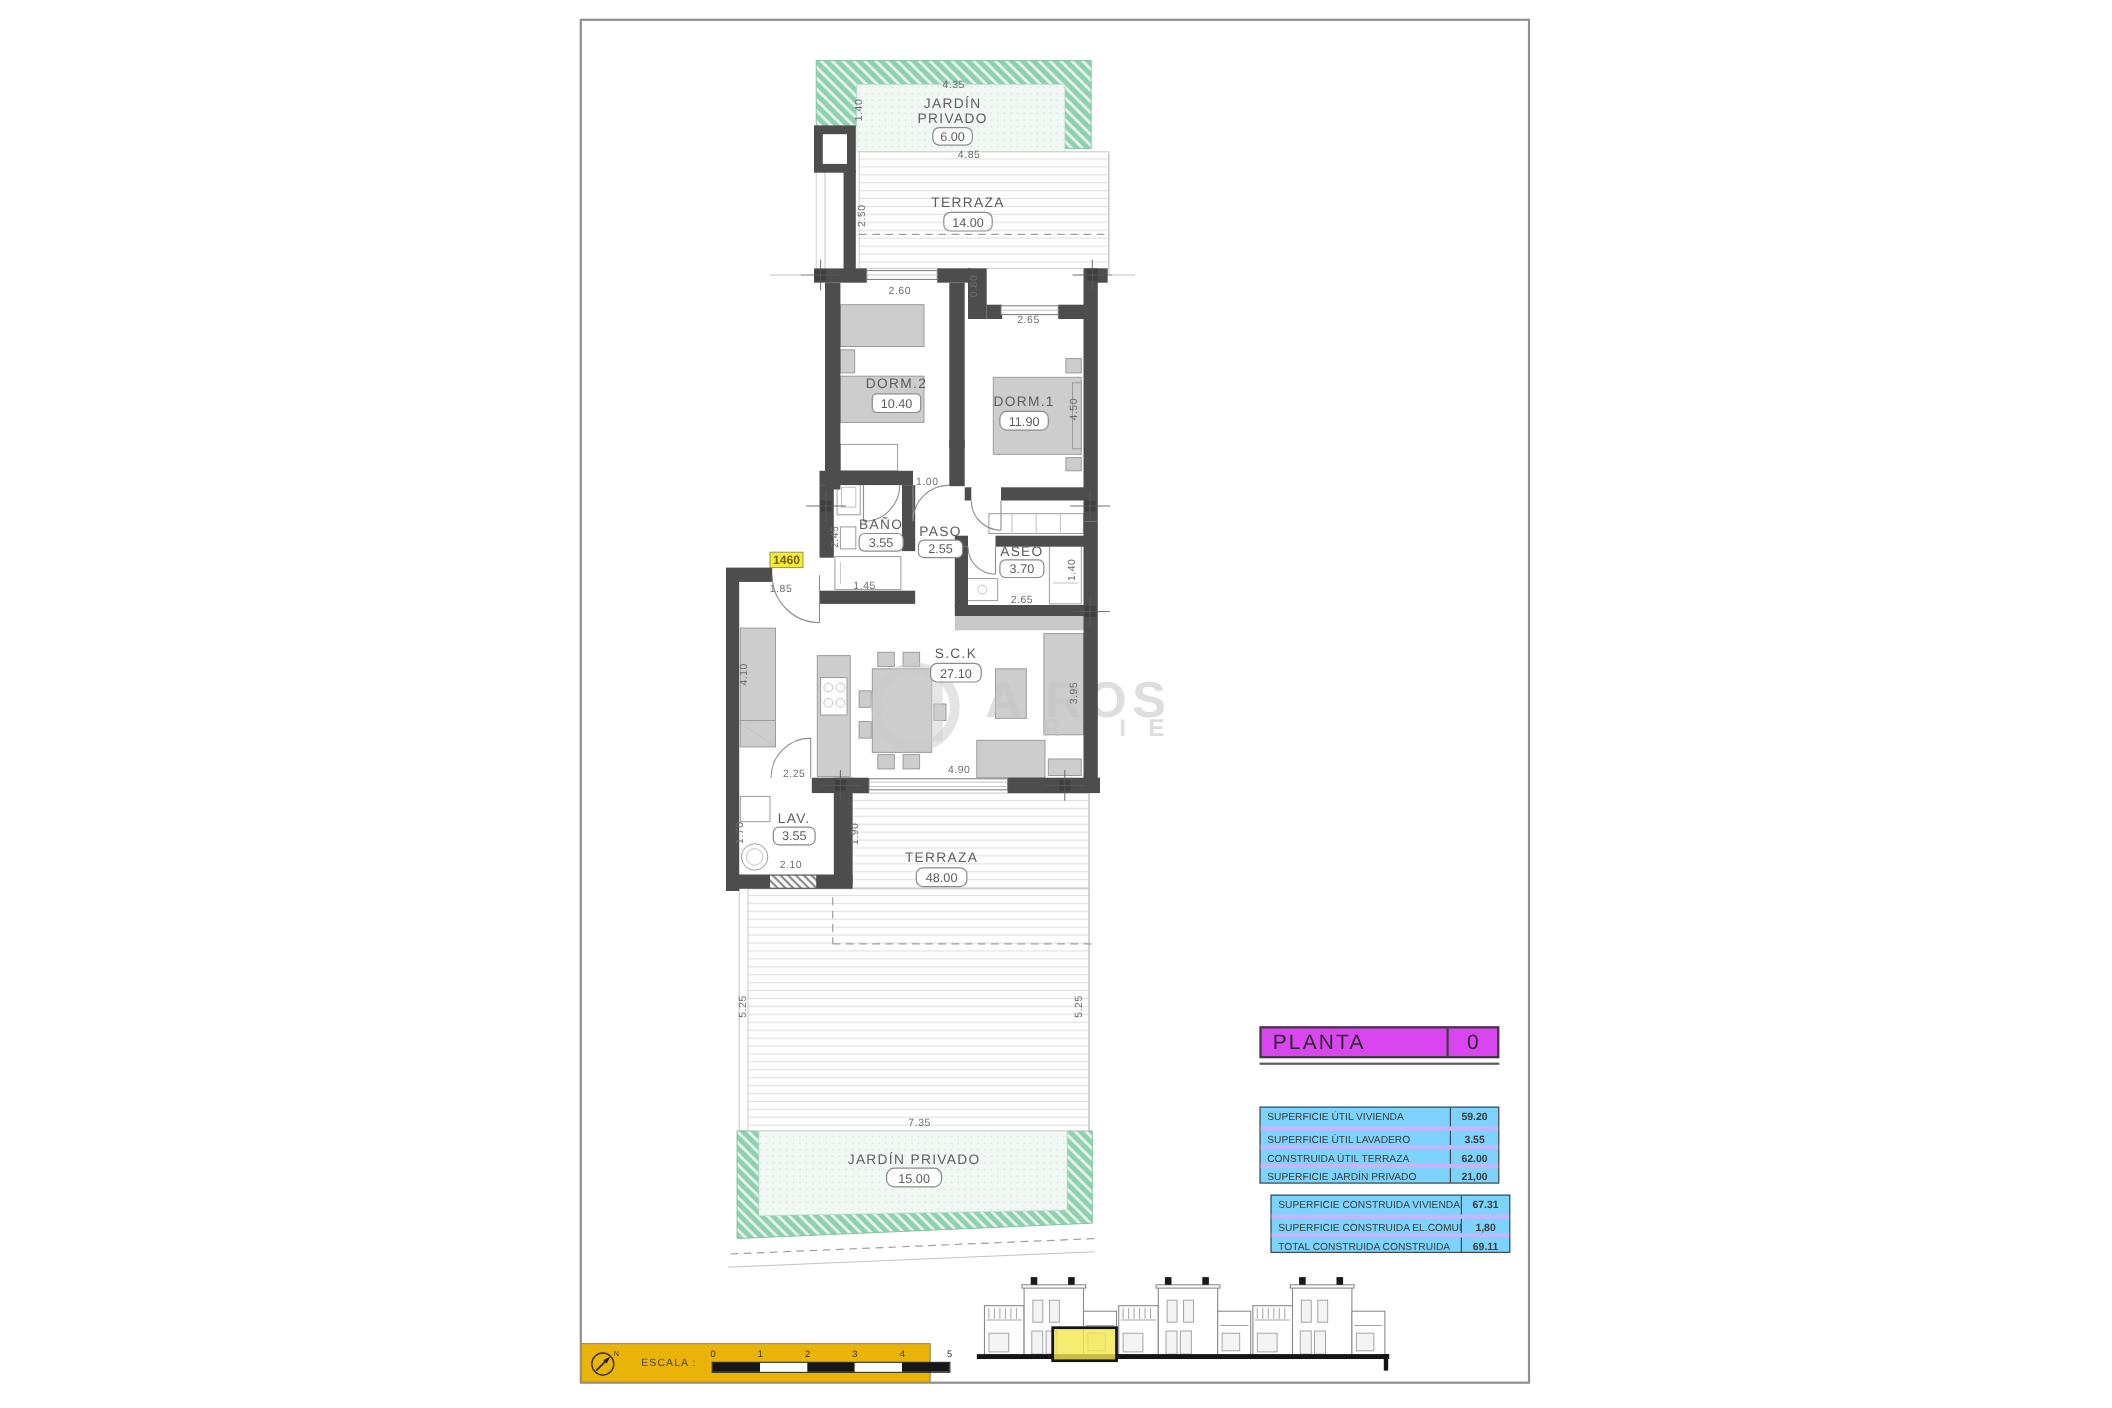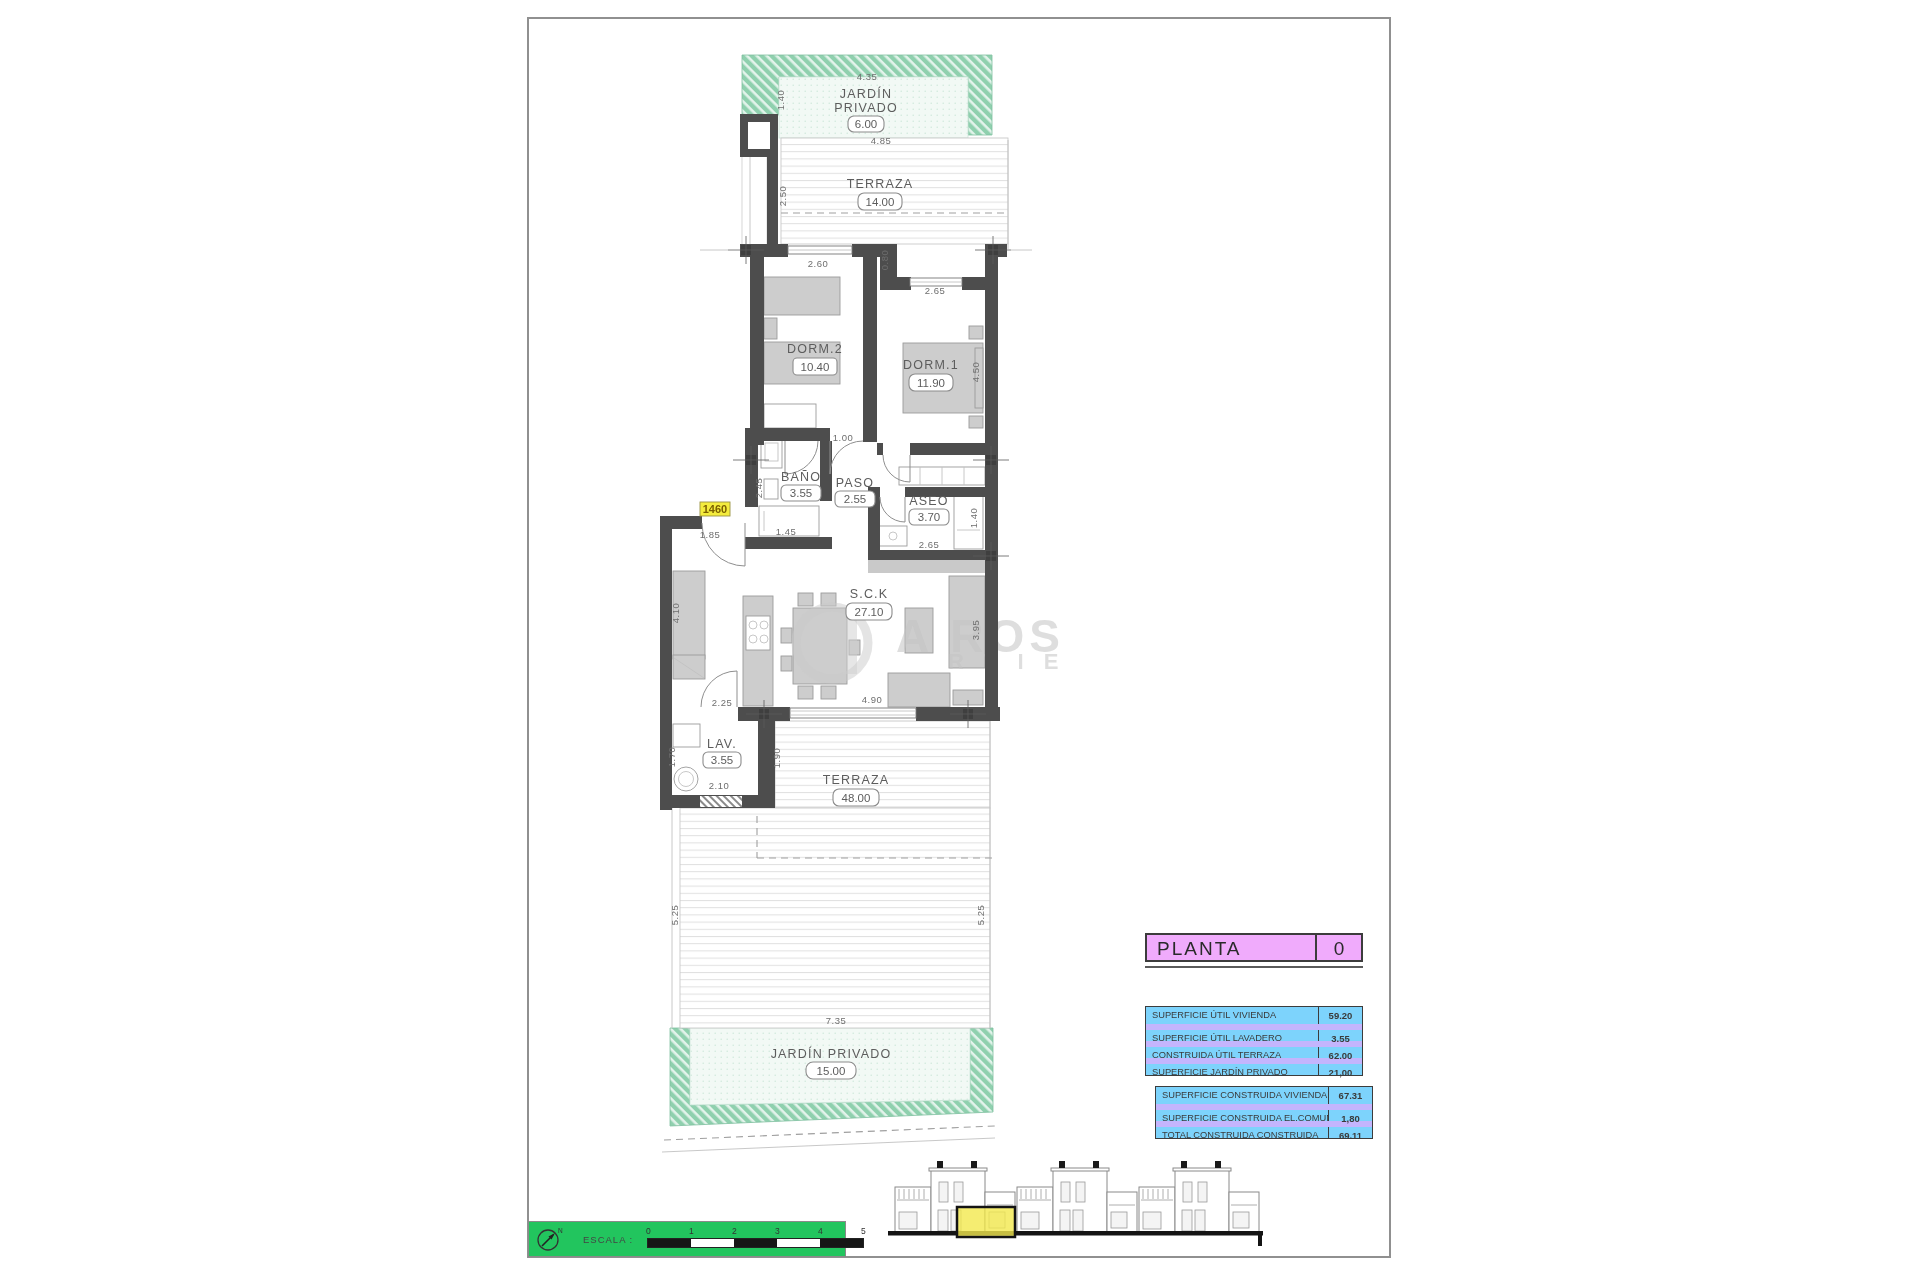--- a/index.html
+++ b/index.html
@@ -20,35 +20,35 @@
   .rarea{font-size:11.5px;fill:#5d5d5d;text-anchor:middle;}
   .badge{fill:#ffffff;stroke:#8c8c8c;stroke-width:1.1;}
   .mk{fill:#3f3f3f;}
   .mkl{stroke:#5a5a5a;stroke-width:0.8;}
   .eo{fill:#ffffff;stroke:#8a8a8a;stroke-width:1;}
   .ew{fill:#f4f4f4;stroke:#9a9a9a;stroke-width:0.8;}
   .el{stroke:#9a9a9a;stroke-width:0.8;fill:none;}
   .wmtxt{fill:#c4c4c4;opacity:0.55;font-weight:bold;}
 
   .planta-table{position:absolute;left:1145px;top:933px;width:218px;height:29px;
-    border:2px solid #3c3c3c;background:#f0abfc;display:flex;box-sizing:border-box;}
+    border:2px solid #3c3c3c;background:#d946ef;display:flex;box-sizing:border-box;}
   .planta-table .lbl{flex:1;font-size:19px;letter-spacing:2px;color:#2a2a2a;padding:3px 0 0 10px;}
   .planta-table .val{width:44px;border-left:2px solid #3c3c3c;text-align:center;font-size:19px;color:#2a2a2a;padding-top:3px;}
   .planta-underline{position:absolute;left:1145px;top:966px;width:218px;height:2px;background:#5a5a5a;}
 
   .suptable{position:absolute;left:1145px;width:218px;border:1.5px solid #3c3c3c;background:#7dd3fc;box-sizing:border-box;}
   .suptable .row{display:flex;height:17px;box-sizing:border-box;}
-  .suptable .row + .row{border-top:6px solid #c4b5fd;}
+  .suptable .row + .row{border-top:4px solid #c4b5fd;}
   .suptable .rl{flex:1;font-size:9.3px;color:#3a3a3a;padding:3px 0 0 6px;white-space:nowrap;overflow:hidden;}
   .suptable .rv{width:44px;border-left:1.5px solid #3c3c3c;text-align:center;font-size:9.5px;color:#3a3a3a;padding-top:3px;box-sizing:border-box;font-weight:bold;}
   #table-util{top:1006px;}
   #table-cons{top:1086px;margin-left:10px;}
 
   .scale-box{position:absolute;left:528px;top:1221px;width:318px;height:36px;
-    border:1.5px solid #8a8a8a;background:#22c55e;box-sizing:border-box;display:flex;align-items:center;}
+    border:1.5px solid #8a8a8a;background:#eab308;box-sizing:border-box;display:flex;align-items:center;}
   .scale-box .nicon{margin-left:6px;width:28px;height:28px;flex:0 0 auto;position:relative;}
   .scale-box .sl{font-size:9.5px;letter-spacing:1px;color:#444;margin-left:20px;white-space:nowrap;}
   .bar-wrap{margin-left:14px;position:relative;width:216px;height:28px;}
   .bar-ticks span{position:absolute;top:1px;font-size:8.5px;color:#333;width:10px;text-align:center;}
   .bar{position:absolute;left:0;top:13px;width:215px;height:8px;border:1px solid #222;display:flex;box-sizing:content-box;}
   .bar i{flex:1;display:block;}
   .bar i:nth-child(odd){background:#161616;}
   .bar i:nth-child(even){background:#ffffff;}
 </style>
 </head>

